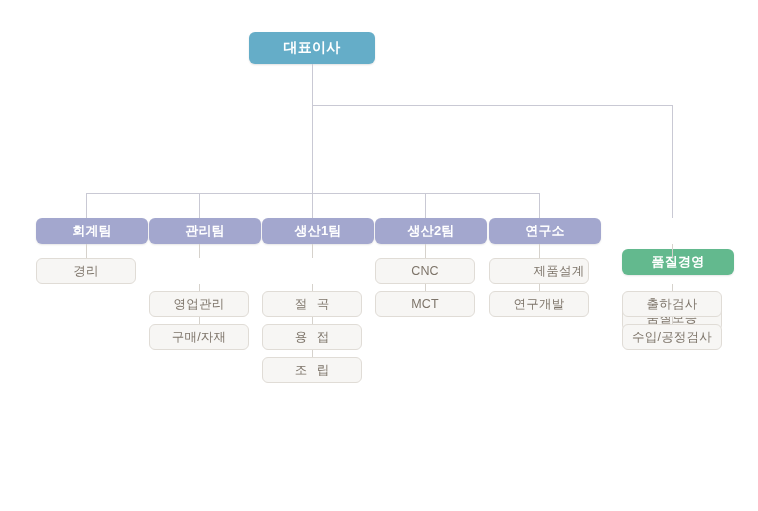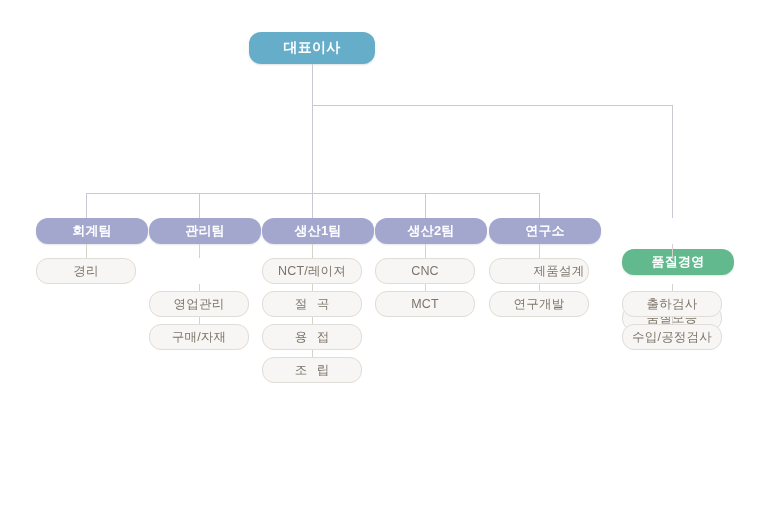--- a/index.html
+++ b/index.html
@@ -35,21 +35,21 @@
     background: #d6d2cc;
   }
 
   
   .node {
     position: absolute;
     box-sizing: border-box;
     display: flex;
     align-items: center;
     justify-content: center;
-    border-radius: 12px;
+    border-radius: 6px;
     white-space: nowrap;
     letter-spacing: 0.2px;
   }
 
   .node-root {
     width: 126px;
     height: 32px;
     background: #65adc8;
     color: #ffffff;
     font-size: 14px;
@@ -116,21 +116,20 @@
 
   <div class="node node-child" style="left:36px; top:258px;">경리</div>
   <div class="stub" style="left:199px; top:244px; height:14px;"></div>
   <div class="stub" style="left:199px; top:284px; height:7px;"></div>
   <div class="node node-child" style="left:149px; top:291px;">영업관리</div>
   <div class="stub" style="left:199px; top:317px; height:7px;"></div>
   <div class="node node-child" style="left:149px; top:324px;">구매/자재</div>
 
   <div class="node node-dept" style="left:262px; top:218px;">생산1팀</div>
   <div class="stub" style="left:312px; top:244px; height:14px;"></div>
-  <div class="node node-child" style="left:262px; top:258px;">NCT/레이져</div>
   <div class="stub" style="left:312px; top:284px; height:7px;"></div>
   <div class="node node-child spaced" style="left:262px; top:291px;">절 곡</div>
   <div class="stub" style="left:312px; top:317px; height:7px;"></div>
   <div class="node node-child spaced" style="left:262px; top:324px;">용 접</div>
   <div class="stub" style="left:312px; top:350px; height:7px;"></div>
   <div class="node node-child spaced" style="left:262px; top:357px;">조 립</div>
 
   <div class="node node-dept" style="left:375px; top:218px;">생산2팀</div>
   <div class="stub" style="left:425px; top:244px; height:14px;"></div>
   <div class="node node-child" style="left:375px; top:258px;">CNC</div>

